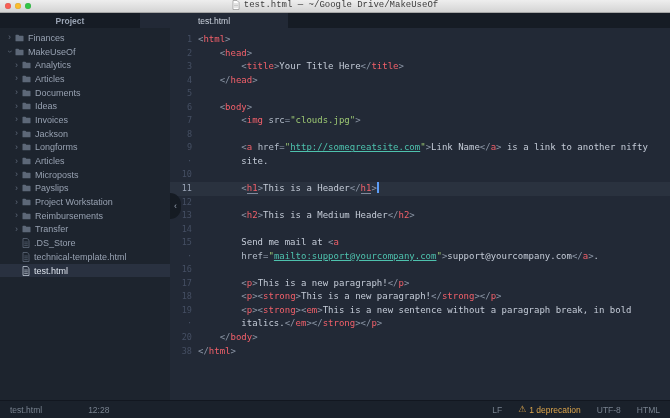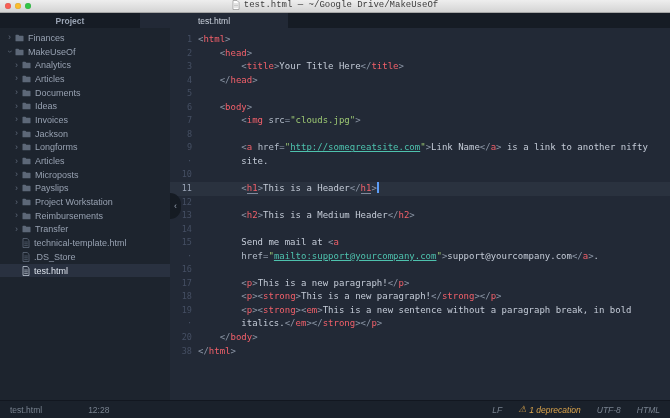--- a/index.html
+++ b/index.html
@@ -79,21 +79,21 @@
     color:#97a1b0;font-size:9px;z-index:3;cursor:pointer;
   }
 
   
   .statusbar{
     height:18px;background:#1a212b;border-top:1px solid #121720;
     box-sizing:border-box;display:flex;align-items:center;
     font-size:8.5px;color:#78828f;padding:0 10px;
   }
   .status-left{display:flex;gap:46px;align-items:center;}
-  .status-right{margin-left:auto;display:flex;gap:16px;align-items:center;font-style:italic;}
+  .status-right{margin-left:auto;display:flex;gap:16px;align-items:center;}
   .warn{color:#dca54c;display:flex;align-items:center;gap:3px;}
   .warn-icon{font-size:9px;line-height:9px;}
 </style>
 </head>
 <body>
 
 <div class="window">
 
   <div class="titlebar">
     <div class="traffic">
@@ -261,31 +261,31 @@
           <span class="sb-label">Transfer</span>
         </div>
         <div class="sb-row" style="padding-left: 13px;">
           <span class="chev"></span>
           <span class="sb-icon">
             <svg width="8" height="10" viewBox="0 0 8 10">
               <path d="M1 .5h4.2L7 2.3v7.2H1z" fill="none" stroke="currentColor" stroke-width="0.8"></path>
               <path d="M2.2 4h3.6M2.2 5.8h3.6M2.2 7.6h3.6" stroke="currentColor" stroke-width="0.7"></path>
             </svg>
           </span>
-          <span class="sb-label">technical-template.html</span>
+          <span class="sb-label">.DS_Store</span>
         </div>
         <div class="sb-row" style="padding-left: 13px;">
           <span class="chev"></span>
           <span class="sb-icon">
             <svg width="8" height="10" viewBox="0 0 8 10">
               <path d="M1 .5h4.2L7 2.3v7.2H1z" fill="none" stroke="currentColor" stroke-width="0.8"></path>
               <path d="M2.2 4h3.6M2.2 5.8h3.6M2.2 7.6h3.6" stroke="currentColor" stroke-width="0.7"></path>
             </svg>
           </span>
-          <span class="sb-label">.DS_Store</span>
+          <span class="sb-label">technical-template.html</span>
         </div>
         <div class="sb-row selected" style="padding-left: 13px;">
           <span class="chev"></span>
           <span class="sb-icon">
             <svg width="8" height="10" viewBox="0 0 8 10">
               <path d="M1 .5h4.2L7 2.3v7.2H1z" fill="none" stroke="currentColor" stroke-width="0.8"></path>
               <path d="M2.2 4h3.6M2.2 5.8h3.6M2.2 7.6h3.6" stroke="currentColor" stroke-width="0.7"></path>
             </svg>
           </span>
           <span class="sb-label">test.html</span>

